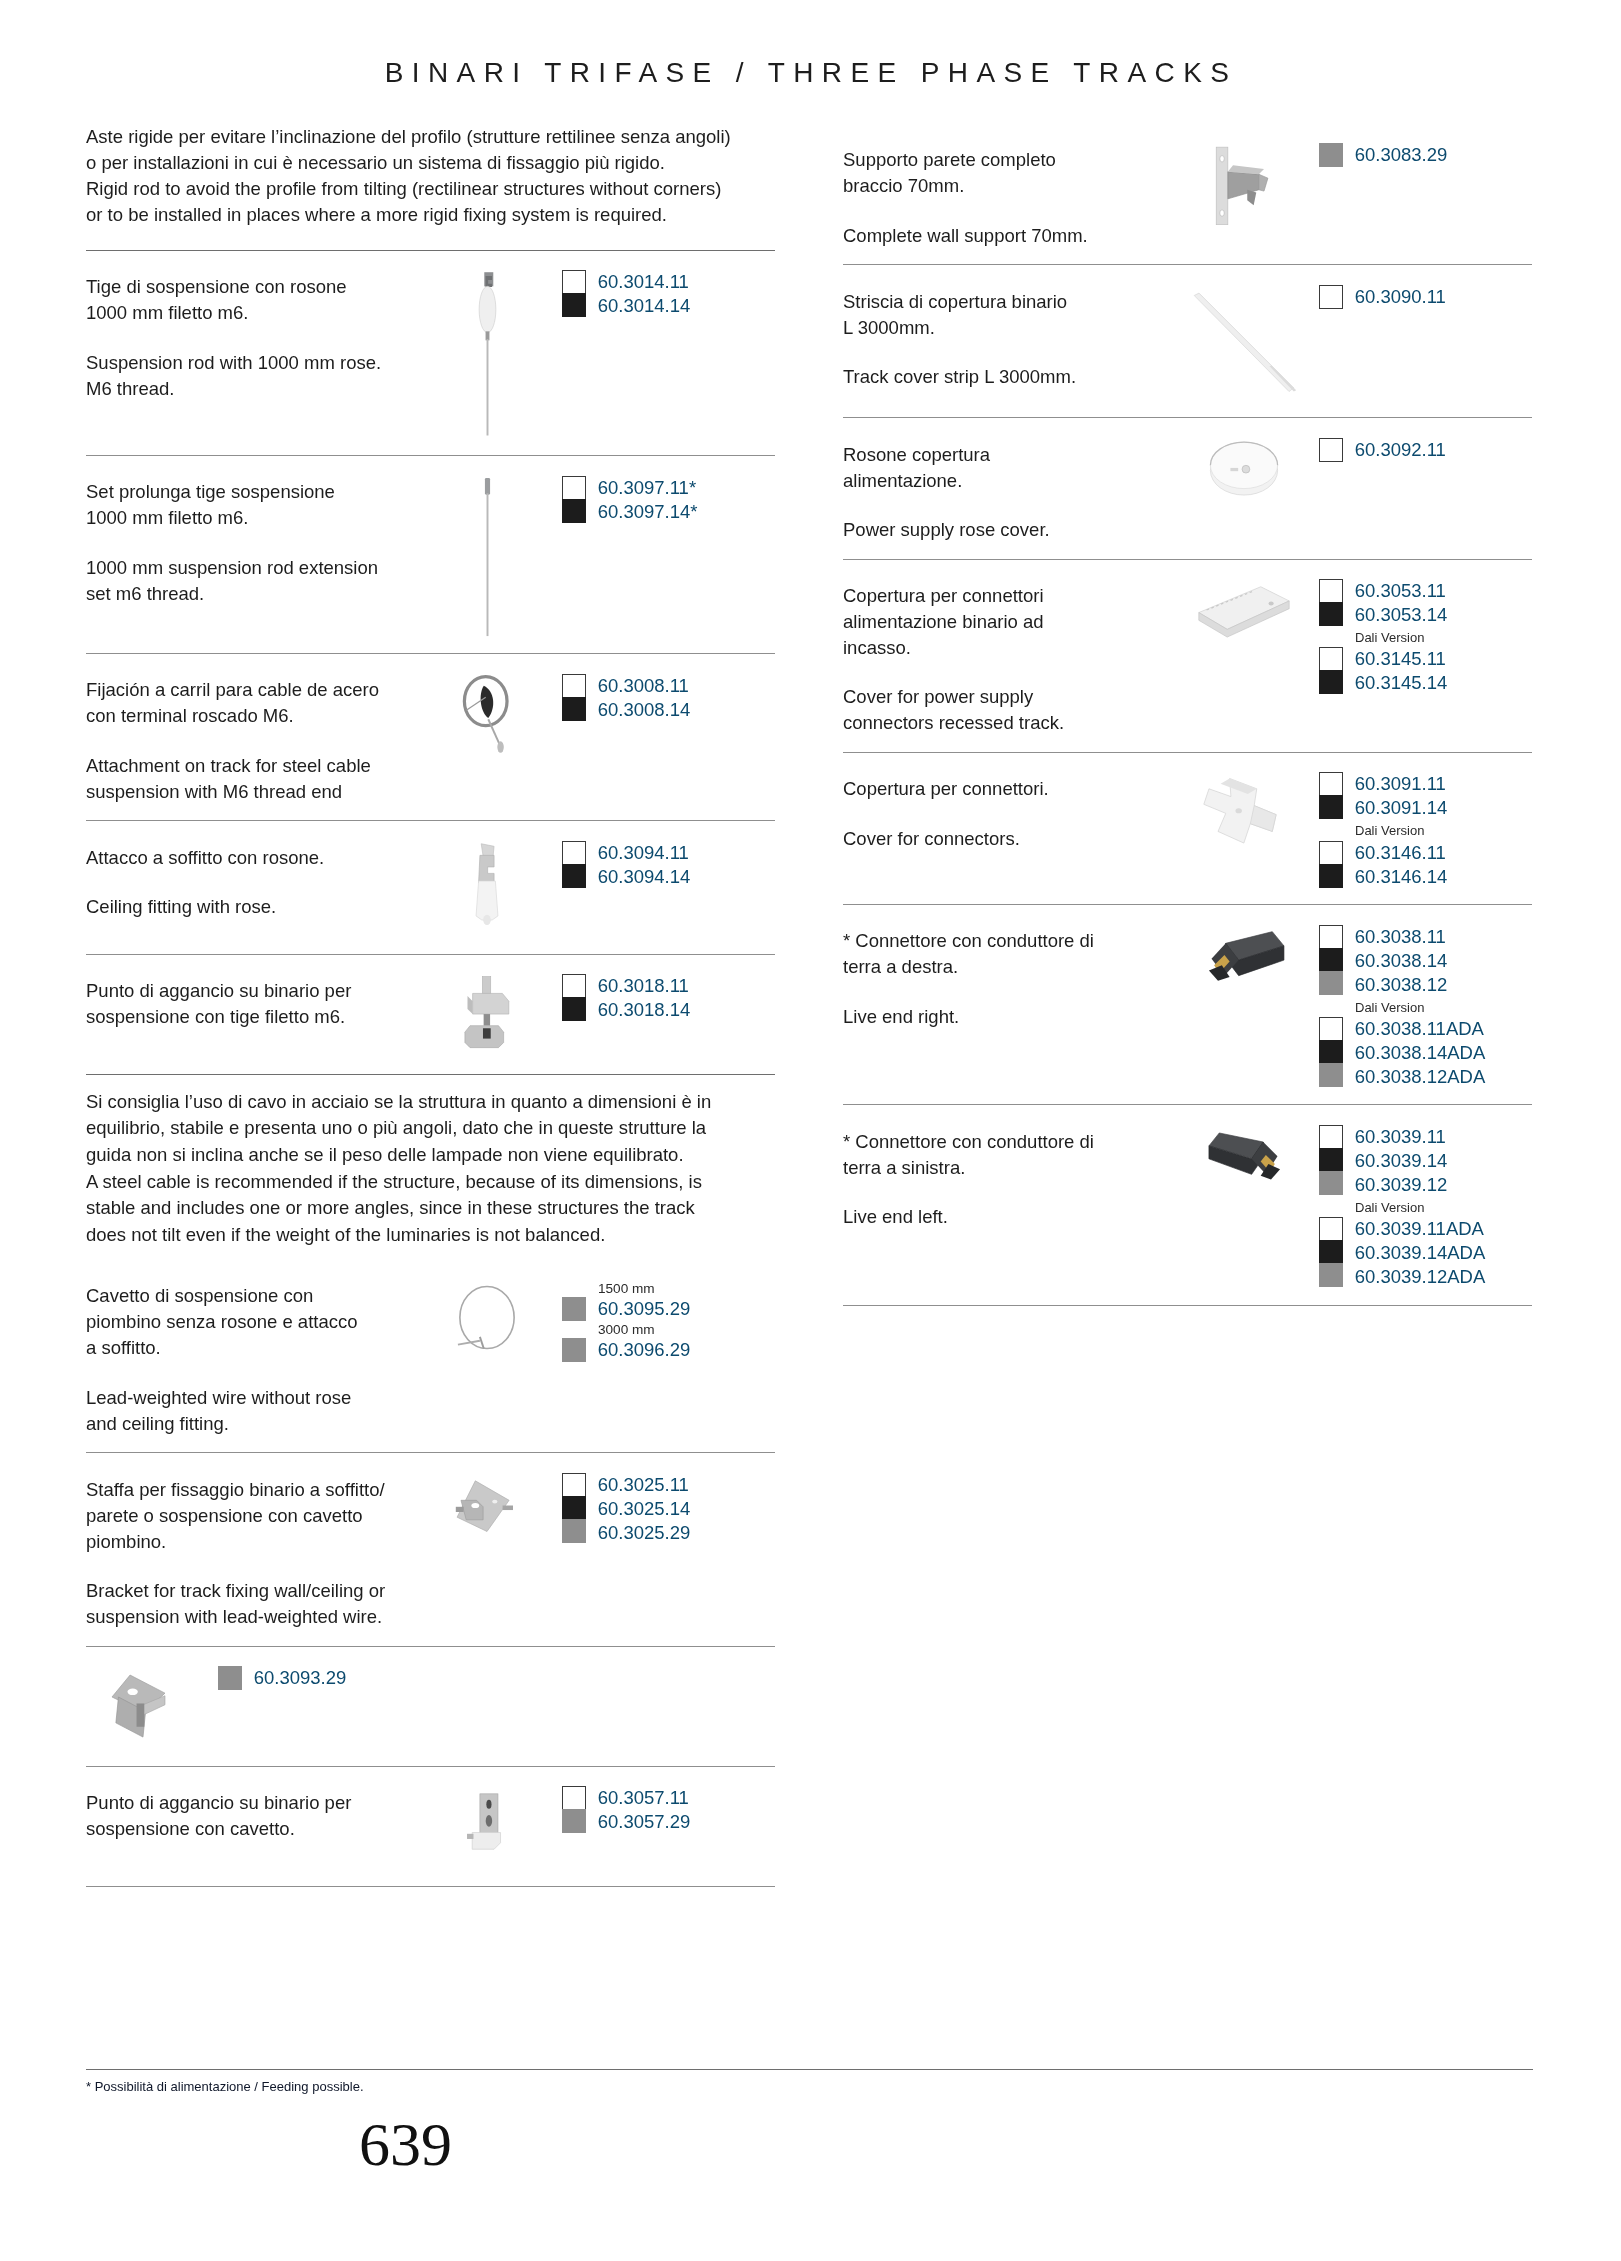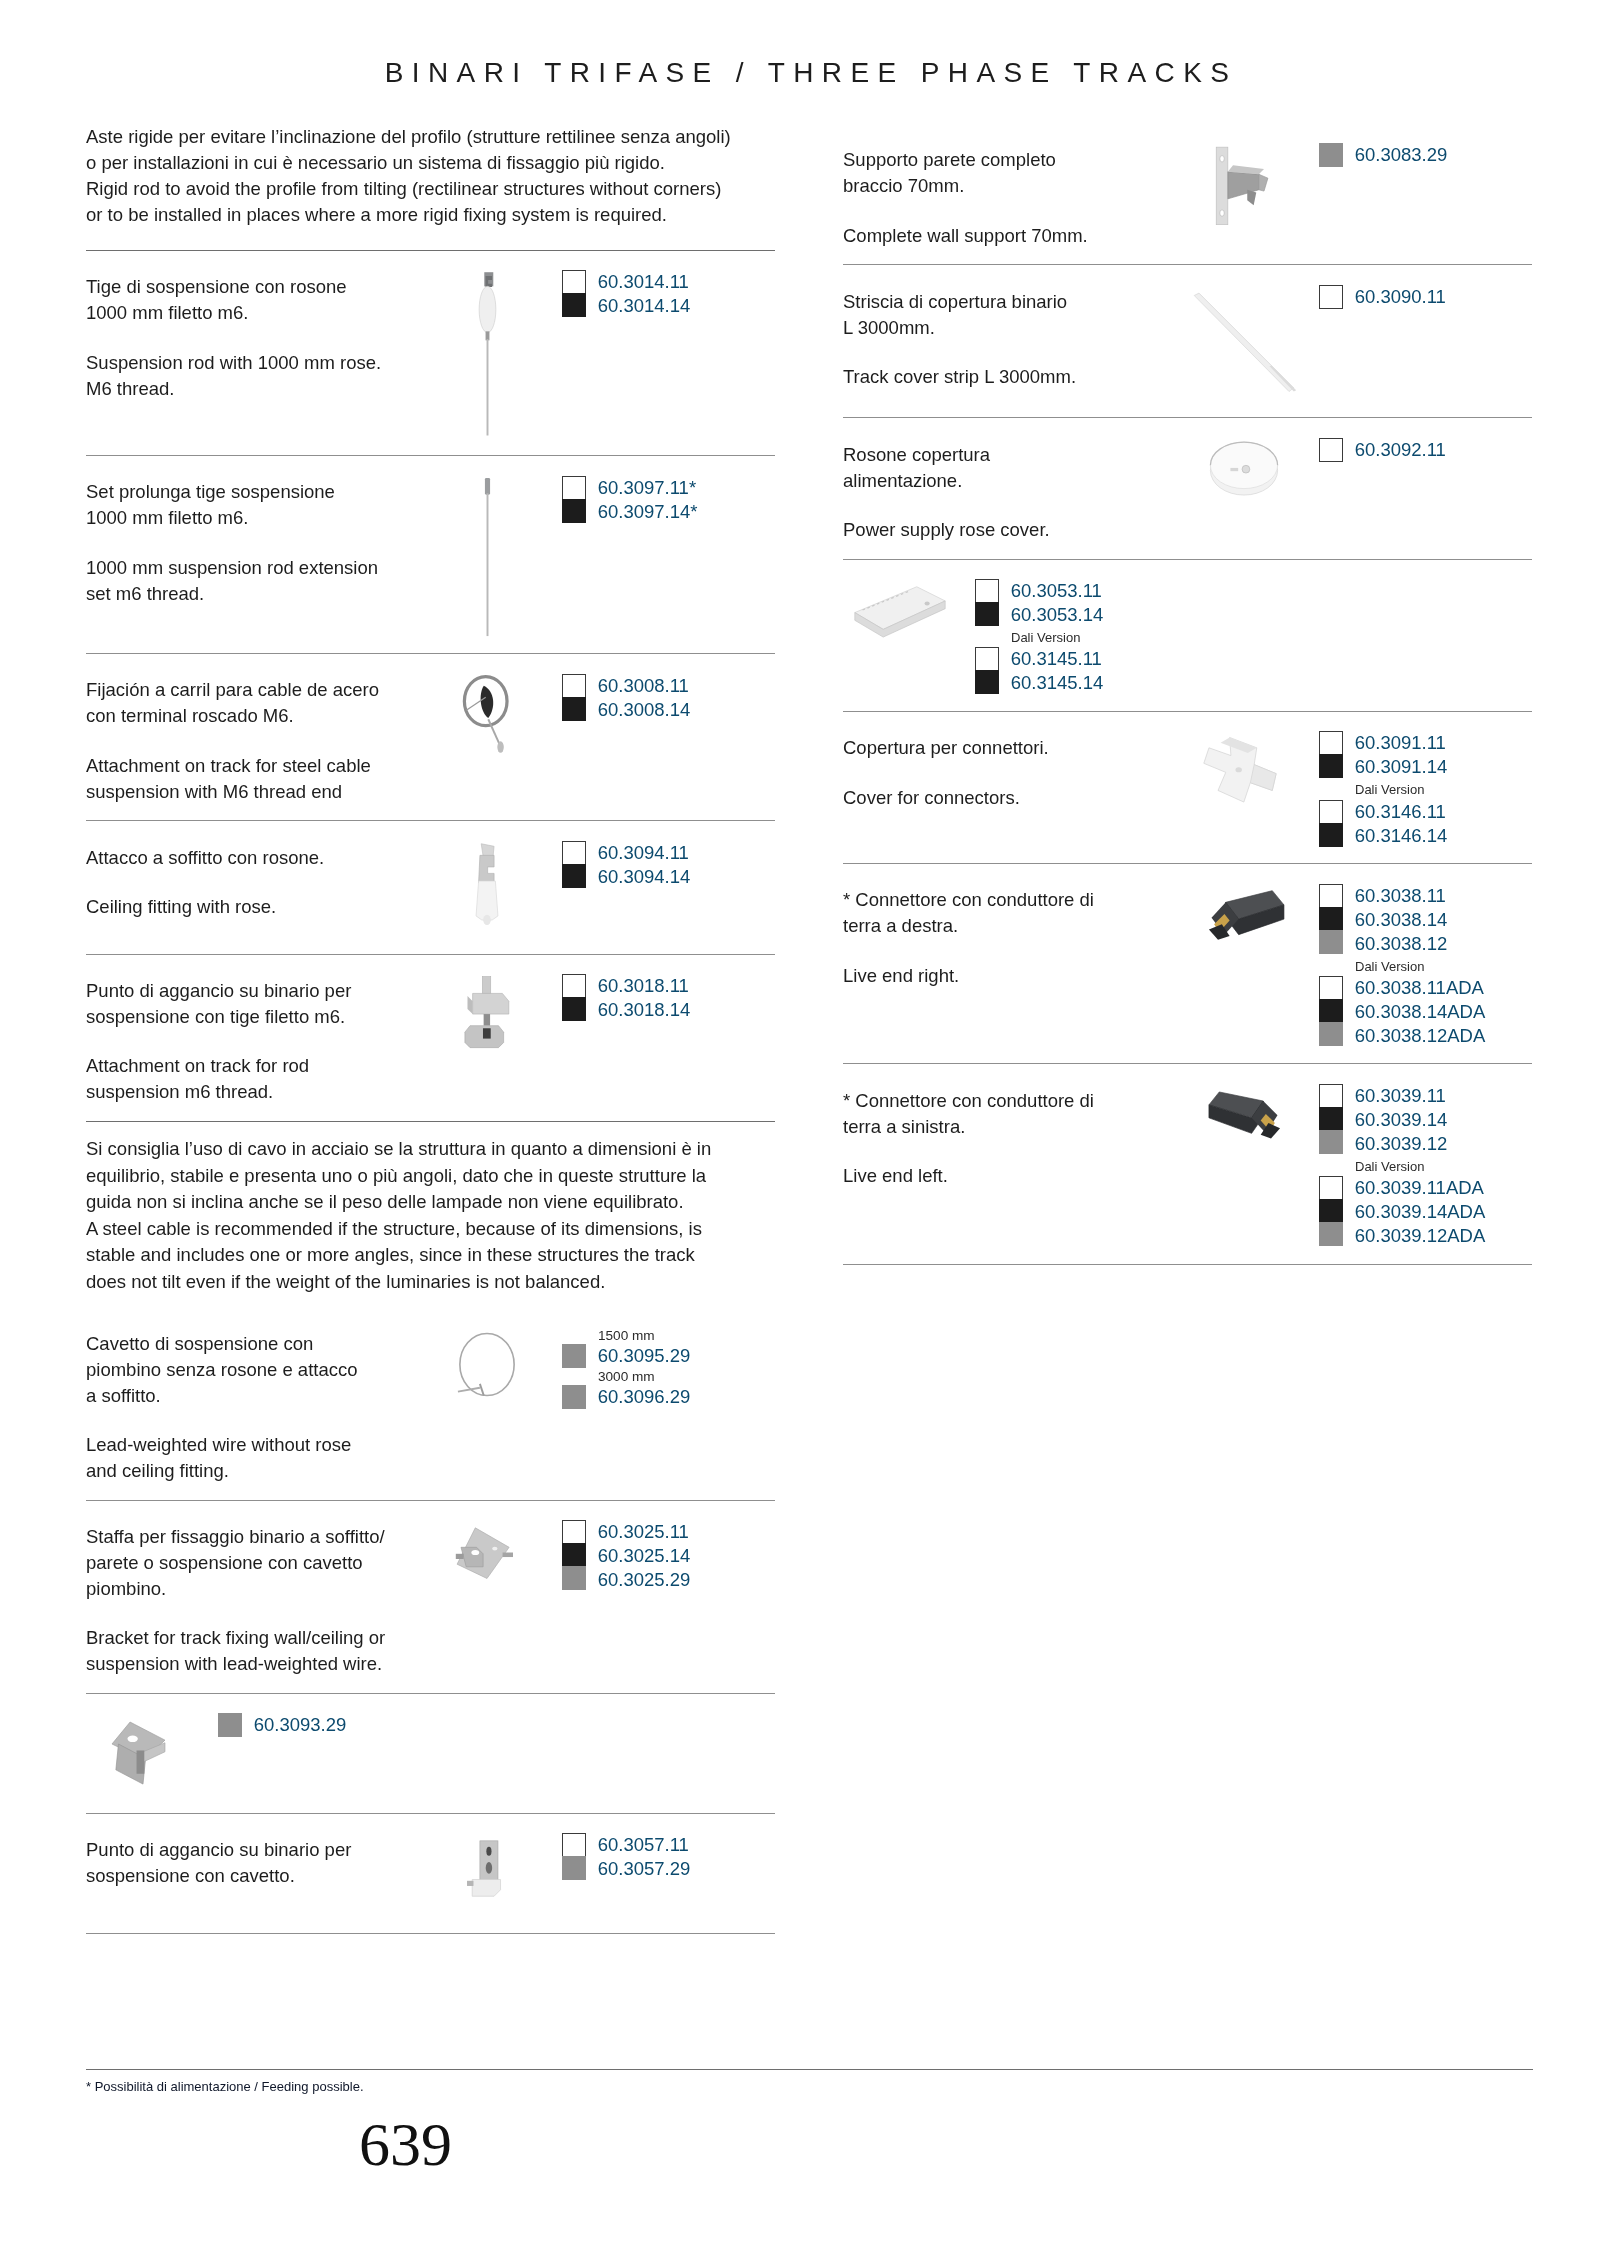--- a/index.html
+++ b/index.html
@@ -276,24 +276,20 @@
             </div>
           </div>
         </div>
         <div class="rule"></div>
         <div class="row">
           <div class="desc">
             <div class="it">
               <p>Punto di aggancio su binario per</p>
               <p>sospensione con tige filetto m6.</p>
             </div>
-            <div class="en">
-              <p>Attachment on track for rod</p>
-              <p>suspension m6 thread.</p>
-            </div>
           </div>
           <div class="pic">
             <svg width="71" height="84" viewBox="0 0 110 130">
               <rect x="47" y="4" width="13" height="26" fill="#cbcbcb" stroke="#b5b5b5"></rect>
               <path d="M32 30 h46 l10 12 v20 h-56 z" fill="#d3d3d3" stroke="#b3b3b3"></path>
               <path d="M32 42 l-8 -8 v20 l8 8z" fill="#bdbdbd"></path>
               <rect x="49" y="62" width="10" height="18" fill="#8e8e8e"></rect>
               <path d="M28 80 h44 l8 10 v16 l-8 8 h-44 l-8 -8 v-16z" fill="#c4c4c4" stroke="#a9a9a9"></path>
               <rect x="48" y="84" width="12" height="16" fill="#3d3d3d"></rect>
             </svg>
@@ -544,20 +540,31 @@
                 <div class="sw white"></div>
               </div>
               <div class="cdcol">
                 <div class="cd">60.3092.11</div>
               </div>
             </div>
           </div>
         </div>
         <div class="rule"></div>
         <div class="row">
+          <div class="desc">
+            <div class="it">
+              <p>Copertura per connettori</p>
+              <p>alimentazione binario ad</p>
+              <p>incasso.</p>
+            </div>
+            <div class="en">
+              <p>Cover for power supply</p>
+              <p>connectors recessed track.</p>
+            </div>
+          </div>
           <div class="pic">
             <svg width="104" height="71" viewBox="0 0 160 110">
               <path d="M10 52 l96 -40 l44 22 l-96 44z" fill="#f0f0f0" stroke="#cfcfcf"></path>
               <path d="M10 52 l44 26 l96 -44 l0 12 l-96 44 l-44 -26z" fill="#dcdcdc" stroke="#c2c2c2"></path>
               <path d="M22 48 l74 -30" stroke="#c9c9c9" stroke-width="2" stroke-dasharray="4 4"></path>
               <ellipse cx="122" cy="38" rx="4" ry="3" fill="#c9c9c9"></ellipse>
             </svg>
           </div>
           <div class="codes">
             <div class="swgroup">

